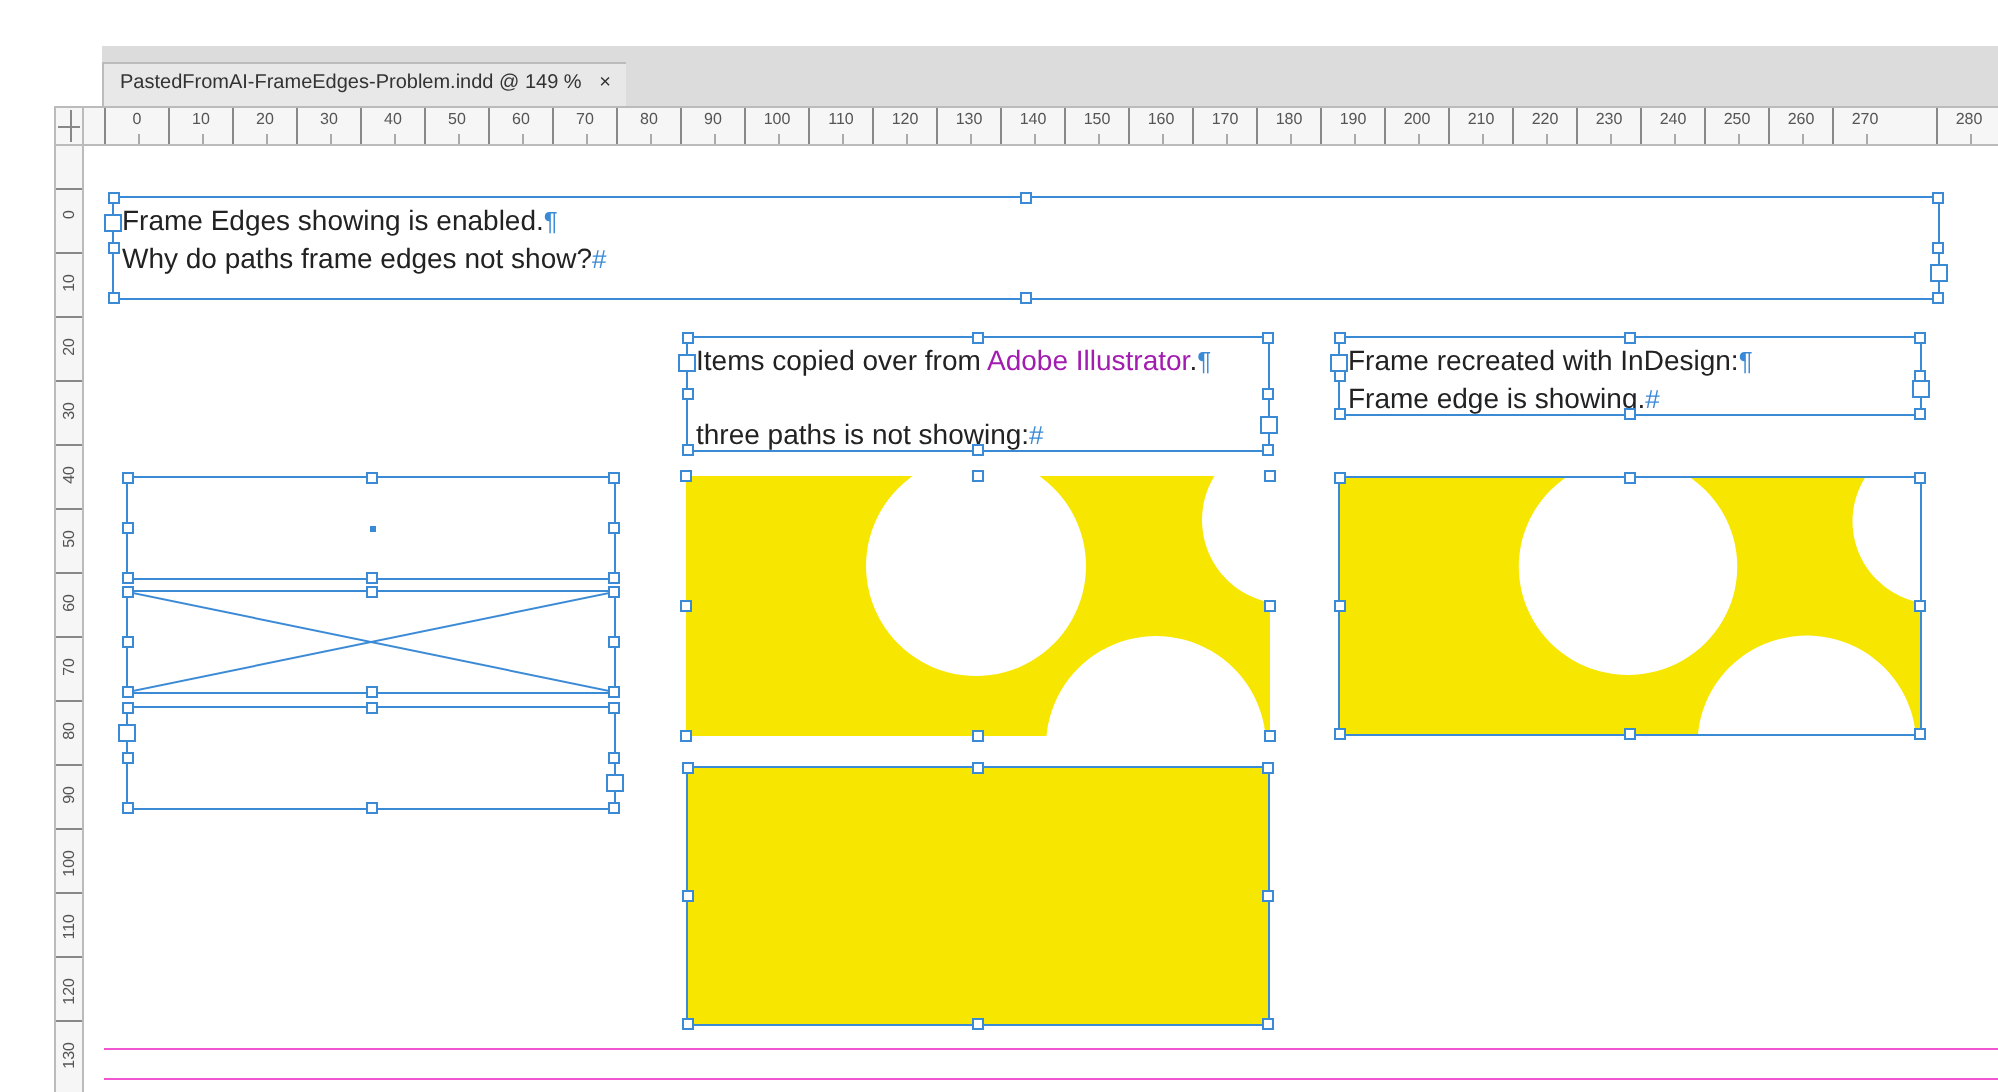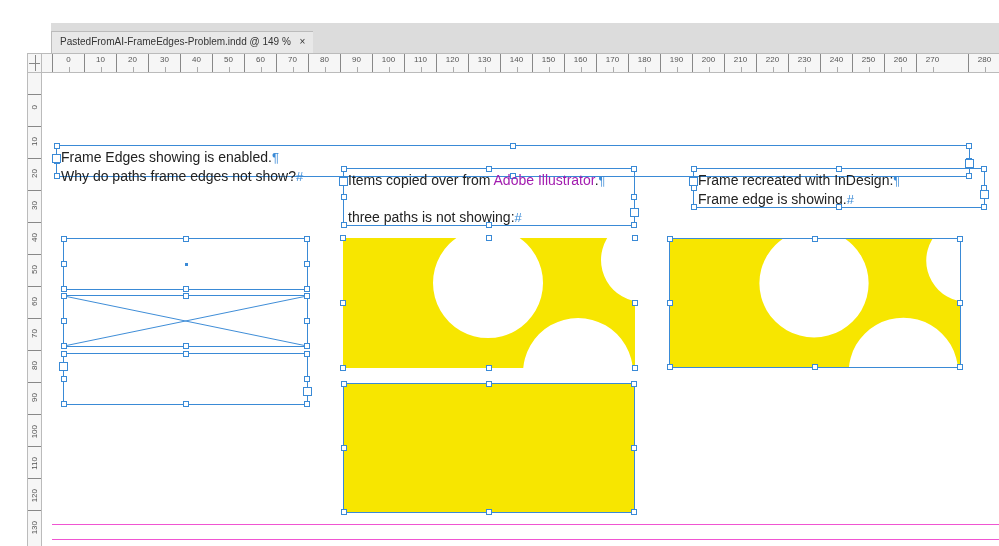--- a/index.html
+++ b/index.html
@@ -280,21 +280,21 @@
       <span>130</span>
     </div>
   </div>
 
 <div class="canvas">
   <div class="page-edge"></div>
 
   <div class="hguide" style="top:451px;"></div>
   <div class="hguide" style="top:466px;"></div>
 
-  <div class="textframe" style="top:25px; left:14px; width:914px; height:32px;margin-top:47px;">
+  <div class="textframe" style="top:25px; left:14px; width:914px; height:52px;">
     <span>Frame Edges showing is enabled.</span><span class="para-mark">¶</span><br>
     <span>Why do paths frame edges not show?</span><span class="hash">#</span>
     <div class="handle hndl-tl"></div>
     <div class="handle hndl-tr"></div>
     <div class="handle hndl-bl"></div>
     <div class="handle hndl-br"></div>
     <div class="handle hndl-t"></div>
     <div class="handle hndl-b"></div>
     <div class="handle hndl-l"></div>
     <div class="handle hndl-r"></div>
@@ -383,21 +383,21 @@
     <div class="handle hndl-tl"></div>
     <div class="handle hndl-tr"></div>
     <div class="handle hndl-bl"></div>
     <div class="handle hndl-br"></div>
     <div class="handle hndl-t"></div>
     <div class="handle hndl-b"></div>
     <div class="handle hndl-l"></div>
     <div class="handle hndl-r"></div>
   </div>
 
-  <div class="textframe" style="top:95px; left:627px; width:292px; height:40px;margin-left:24px;">
+  <div class="textframe" style="top:95px; left:627px; width:292px; height:40px;">
     <span>Frame recreated with InDesign:</span><span class="para-mark">¶</span><br>
     <span>Frame edge is showing.</span><span class="hash">#</span>
     <div class="handle hndl-tl"></div>
     <div class="handle hndl-tr"></div>
     <div class="handle hndl-bl"></div>
     <div class="handle hndl-br"></div>
     <div class="handle hndl-t"></div>
     <div class="handle hndl-b"></div>
     <div class="handle hndl-l"></div>
     <div class="handle hndl-r"></div>

